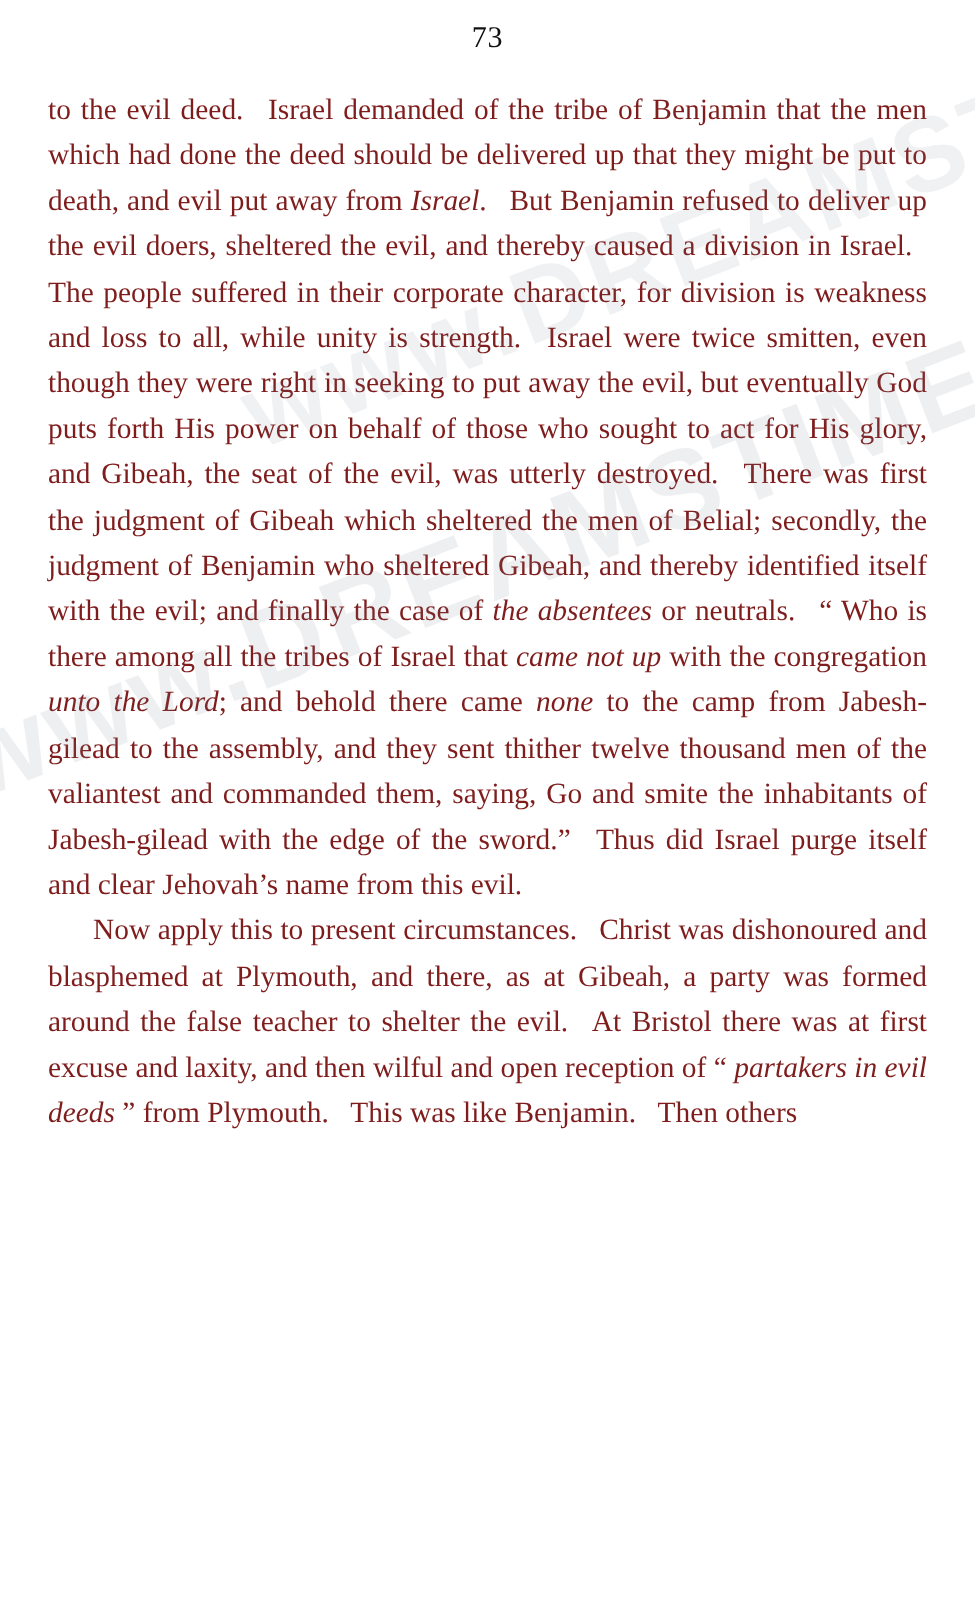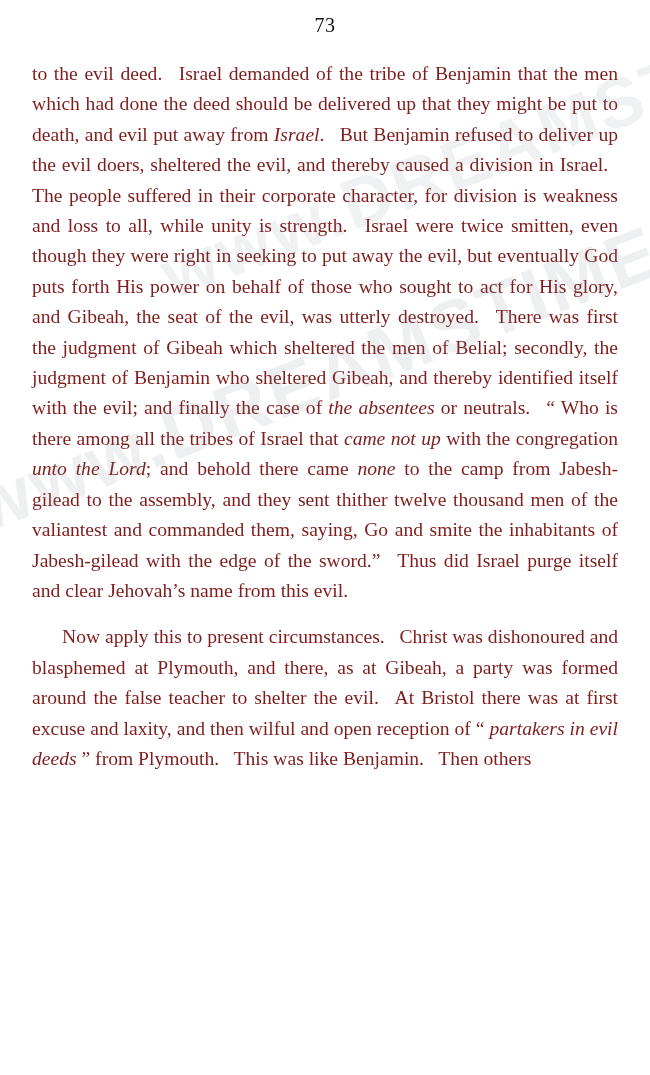--- a/index.html
+++ b/index.html
@@ -36,21 +36,21 @@
     text-align: justify;
     text-justify: inter-word;
     color: #7f1d1d;
     -webkit-font-smoothing: none;
   }
   .para {
     margin: 0;
     text-indent: 0;
   }
   .para + .para {
-    margin-top: 16px;
+    margin-top: 0px;
   }
   .para.indent {
     text-indent: 30px;
   }
   .it {
     font-style: italic;
   }
   
   .watermark {
     position: absolute;

